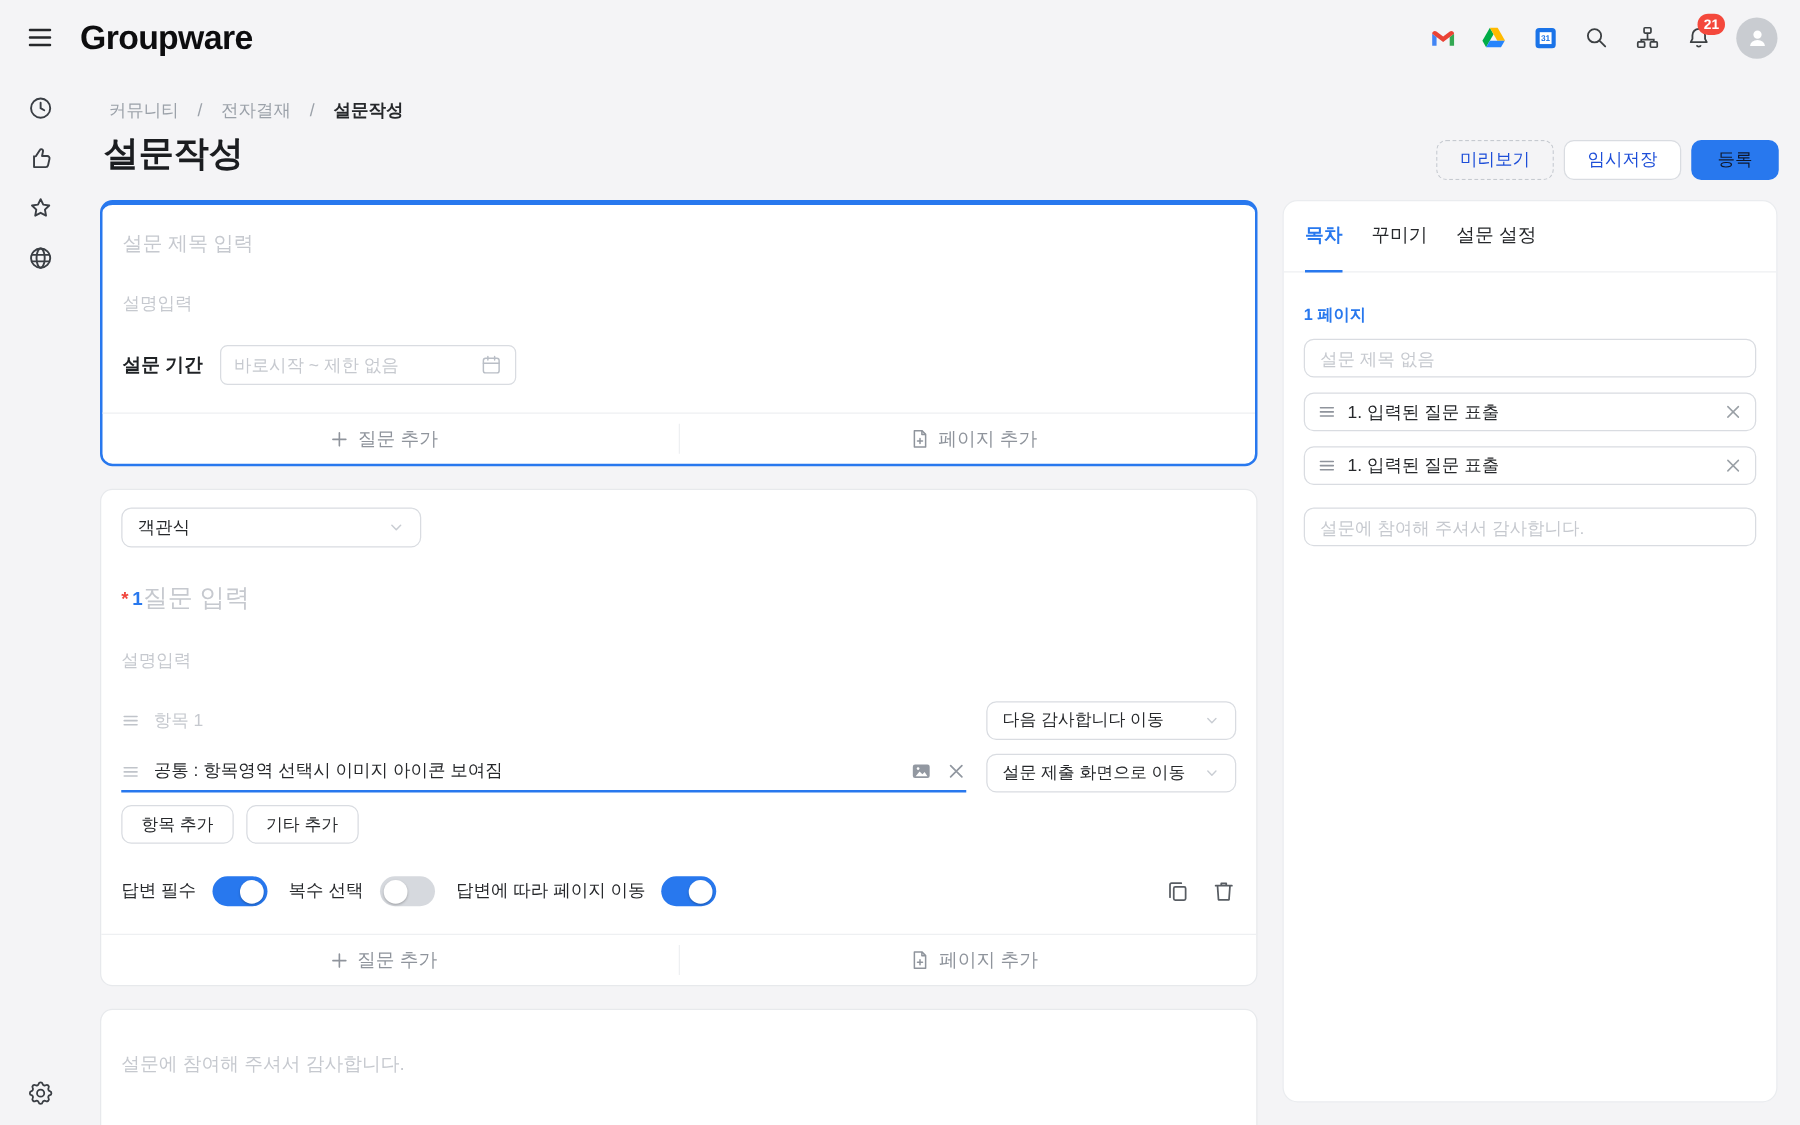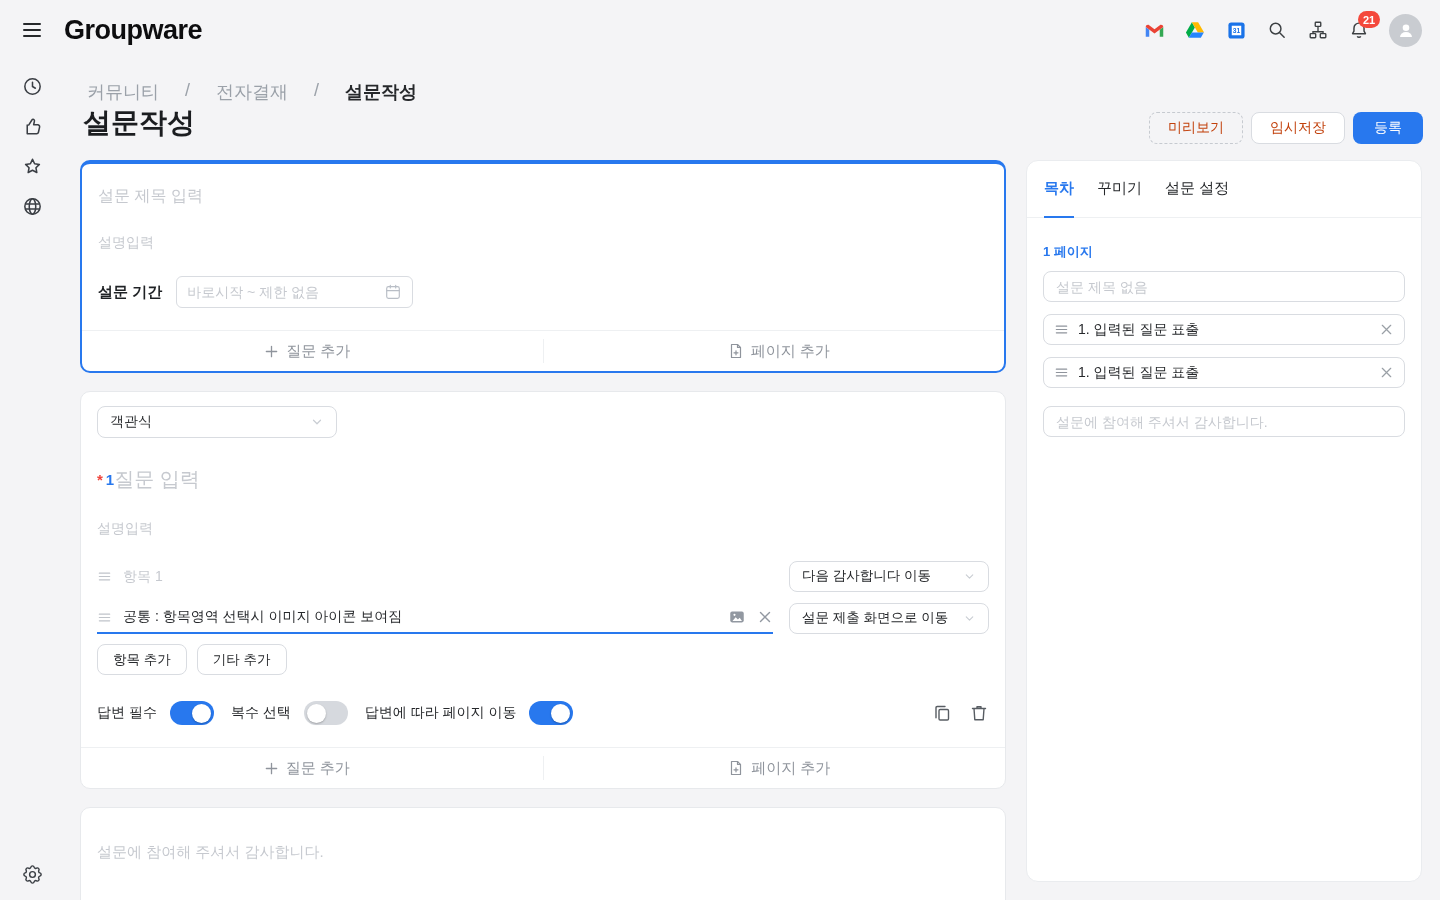--- a/index.html
+++ b/index.html
@@ -24,30 +24,30 @@
   .avatar { width:33px; height:33px; border-radius:50%; background:#c9ccd1; display:flex; align-items:center; justify-content:center; cursor:pointer; }
 
   
   .rail { position:absolute; left:0; top:60px; bottom:0; width:64px; }
   .rail-items { display:flex; flex-direction:column; align-items:center; gap:12px; padding-top:12px; }
   .rail-item { width:28px; height:28px; display:flex; align-items:center; justify-content:center; color:#3a3e44; cursor:pointer; }
   .rail-bottom { position:absolute; bottom:12px; left:18px; }
 
   
   .content { position:absolute; left:64px; top:60px; right:0; bottom:0; }
-  .breadcrumb { position:absolute; top:20px; left:23px; display:flex; gap:26px; font-size:18px; color:#9ba1a9; }
+  .breadcrumb { position:absolute; top:20px; left:23px; display:flex; gap:15px; font-size:14px; color:#9ba1a9; }
   .crumb { cursor:pointer; }
   .crumb.current { color:#26282b; font-weight:600; cursor:default; }
   .page-title { position:absolute; top:44px; left:19px; font-size:28px; font-weight:700; color:#1b1d20; }
   .actions { position:absolute; top:52px; right:17px; display:flex; gap:8px; }
-  .btn { height:32px; padding:0 18px; border-radius:8px; background:#fff; font-size:14px; color:#c2410c;
+  .btn { height:32px; padding:0 18px; border-radius:8px; background:#fff; font-size:14px; color:#1d4ed8;
     display:flex; align-items:center; cursor:pointer; font-family:inherit; }
   .btn.dashed { border:1px dashed #c6cad0; background:transparent; }
   .btn.outline { border:1px solid #d9dce1; }
-  .btn.primary { border:none; background:#2878ee; color:#ffffff; padding:16px 21px; }
+  .btn.primary { border:none; background:#2878ee; color:#0f172a; padding:16px 21px; }
 
   .main-col { position:absolute; left:16px; top:100px; width:926px; display:flex; flex-direction:column; gap:18px; }
   .card { background:#fff; border:1px solid #e7e9ec; border-radius:10px; }
   .card.selected { border:2px solid #2878ee; border-top-width:4px; }
   .card-pad { padding:0 16px; }
 
   .ghost-input { width:100%; border:none; outline:none; background:transparent; font-family:inherit; color:#26282b; }
   .ghost-input::placeholder { color:#c6c9cf; }
 
   .title-input { display:block; margin-top:20px; font-size:16px; height:24px; }

